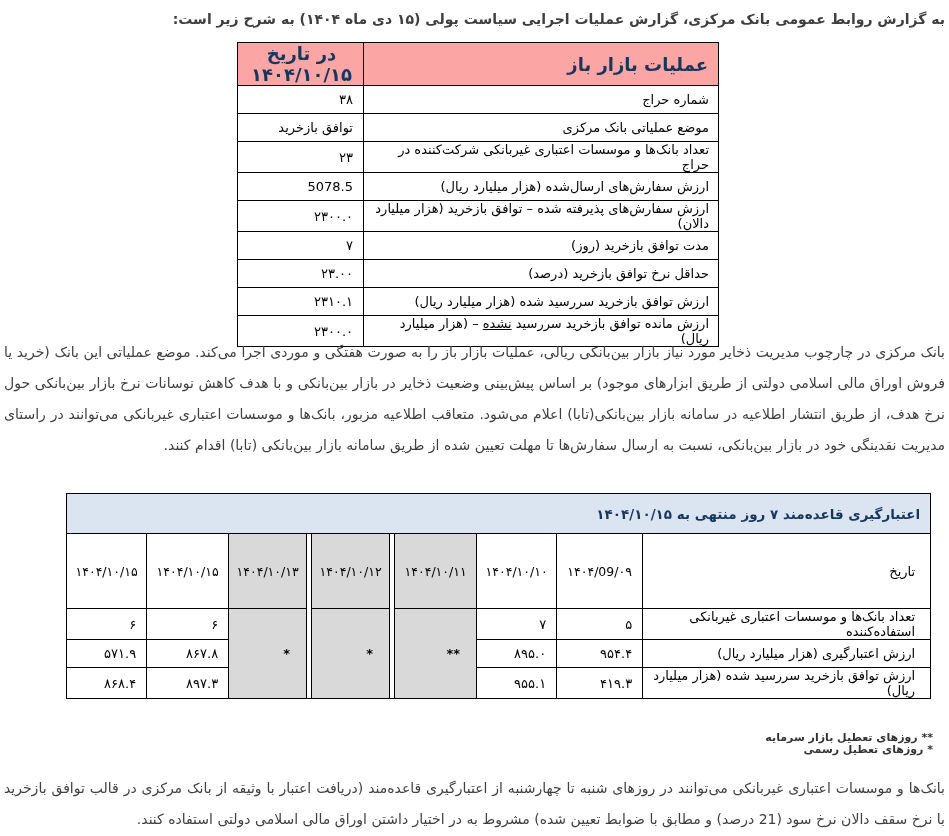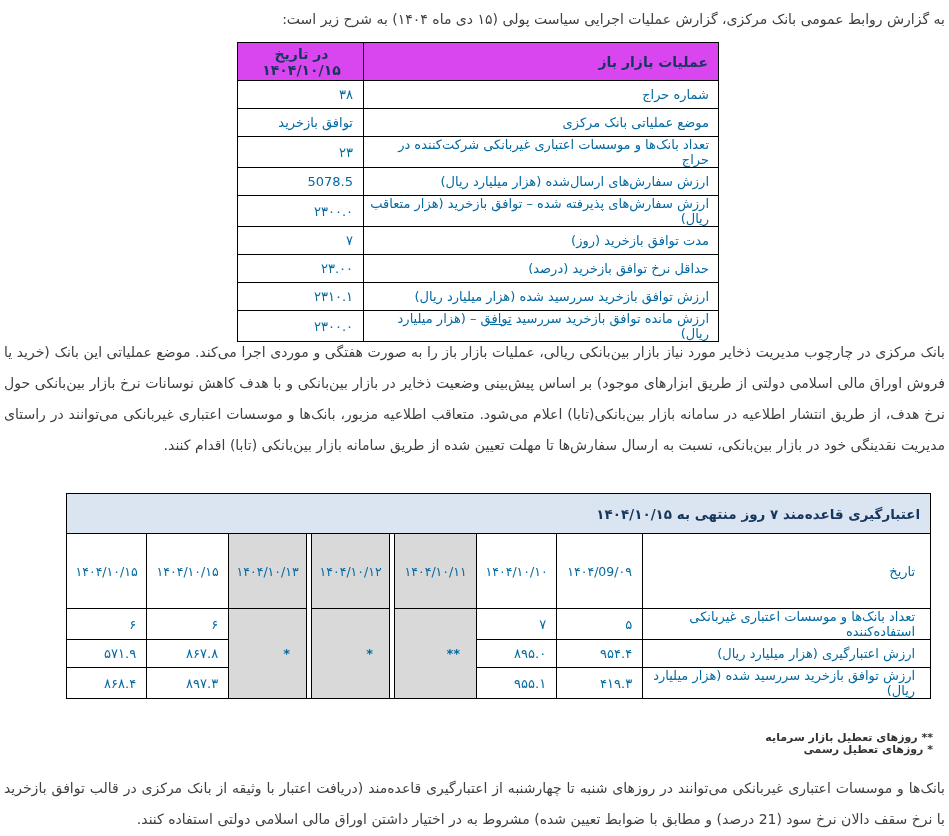--- a/index.html
+++ b/index.html
@@ -1,47 +1,47 @@
 <!DOCTYPE html>
 <html lang="fa" dir="rtl"><head>
 <meta charset="utf-8">
 <style>
   html,body{margin:0;padding:0;background:#ffffff;}
   body{font-family:"DejaVu Sans","Liberation Sans",sans-serif;color:#3f3f3f;}
   .page{position:relative;width:949px;height:836px;background:#fff;overflow:hidden;direction:rtl;}
   .para{position:absolute;right:4px;left:4px;direction:rtl;text-align:justify;font-size:14px;line-height:31px;color:#3f3f3f;}
   .para.single{text-align:right;}
   table{border-collapse:collapse;table-layout:fixed;direction:rtl;}
-  td{border:1px solid #000;vertical-align:middle;font-size:13px;color:#0369a1;padding:0;}
+  td{border:1px solid #000;vertical-align:middle;font-size:13px;color:#000000;padding:0;}
   
   .omo{position:absolute;top:42px;left:237px;width:481px;}
   .omo td.lab{text-align:right;padding-right:9px;padding-left:4px;}
   .omo td.val{text-align:right;padding-right:10px;padding-left:4px;}
-  .omo tr.head td{background:#d946ef;color:#17365d;font-weight:bold;font-size:14px;}
+  .omo tr.head td{background:#fca5a5;color:#17365d;font-weight:bold;font-size:18px;}
   .omo tr.head td.lab{padding-right:10px;}
   .omo tr.head td.val{text-align:center;padding-right:2px;}
   .uline{text-decoration:underline;}
   
   .credit{position:absolute;top:493px;left:66px;width:864px;}
   .credit td.band{background:#dbe5f1;color:#17365d;font-weight:bold;font-size:13.5px;padding-right:10px;}
   .credit td.datehead{text-align:center;font-size:12.5px;}
   .credit td.rowlab{text-align:right;padding-right:15px;padding-left:4px;}
   .credit td.num{text-align:right;padding-right:10px;padding-left:3px;}
   .credit td.gray{background:#d9d9d9;}
   .credit td.hol{background:#d9d9d9;text-align:right;padding-right:16px;font-weight:bold;vertical-align:middle;}
   .credit td.gap{background:#ffffff;padding:0;}
   
   .footnote{position:absolute;right:16px;direction:rtl;text-align:right;font-size:11px;font-weight:bold;color:#333333;}
 </style>
 </head>
 <body>
 
 <div class="page">
 
-  <div class="para single" style="top:4px;">به گزارش روابط عمومی بانک مرکزی، گزارش عملیات اجرایی سیاست پولی (۱۵ دی ماه ۱۴۰۴) به شرح زیر است:</div>
+  <div class="para single" style="top:4px;font-weight:bold;">به گزارش روابط عمومی بانک مرکزی، گزارش عملیات اجرایی سیاست پولی (۱۵ دی ماه ۱۴۰۴) به شرح زیر است:</div>
 
   <table class="omo">
     <colgroup>
         <col style="width:355px">
         <col style="width:126px">
       </colgroup>
     <tbody>
         <tr class="head" style="height:38px;">
       <td class="lab">عملیات بازار باز</td>
       <td class="val">در تاریخ ۱۴۰۴/۱۰/۱۵</td>
@@ -56,37 +56,37 @@
     </tr>
     <tr style="height:28px;">
       <td class="lab">تعداد بانک‌ها و موسسات اعتباری غیربانکی شرکت‌کننده در حراج</td>
       <td class="val">۲۳</td>
     </tr>
     <tr style="height:28px;">
       <td class="lab">ارزش سفارش‌های ارسال‌شده (هزار میلیارد ریال)</td>
       <td class="val">5078.5</td>
     </tr>
     <tr style="height:28px;">
-      <td class="lab">ارزش سفارش‌های پذیرفته شده – توافق بازخرید (هزار متعاقب ریال)</td>
+      <td class="lab">ارزش سفارش‌های پذیرفته شده – توافق بازخرید (هزار میلیارد دالان)</td>
       <td class="val">۲۳۰۰.۰</td>
     </tr>
     <tr style="height:28px;">
       <td class="lab">مدت توافق بازخرید (روز)</td>
       <td class="val">۷</td>
     </tr>
     <tr style="height:28px;">
       <td class="lab">حداقل نرخ توافق بازخرید (درصد)</td>
       <td class="val">۲۳.۰۰</td>
     </tr>
     <tr style="height:28px;">
       <td class="lab">ارزش توافق بازخرید سررسید شده (هزار میلیارد ریال)</td>
       <td class="val">۲۳۱۰.۱</td>
     </tr>
     <tr style="height:28px;">
-      <td class="lab"><span>ارزش مانده توافق بازخرید سررسید </span><span class="uline">توافق</span><span> – (هزار میلیارد ریال)</span></td>
+      <td class="lab"><span>ارزش مانده توافق بازخرید سررسید </span><span class="uline">نشده</span><span> – (هزار میلیارد ریال)</span></td>
       <td class="val">۲۳۰۰.۰</td>
     </tr>
   </tbody>
     </table>
 
   <div class="para" style="top:337px;">بانک مرکزی در چارچوب مدیریت ذخایر مورد نیاز بازار بین‌بانکی ریالی، عملیات بازار باز را به صورت هفتگی و موردی اجرا می‌کند. موضع عملیاتی این بانک (خرید یا فروش اوراق مالی اسلامی دولتی از طریق ابزارهای موجود) بر اساس پیش‌بینی وضعیت ذخایر در بازار بین‌بانکی و با هدف کاهش نوسانات نرخ بازار بین‌بانکی حول نرخ هدف، از طریق انتشار اطلاعیه در سامانه بازار بین‌بانکی(تابا) اعلام می‌شود. متعاقب اطلاعیه مزبور، بانک‌ها و موسسات اعتباری غیربانکی می‌توانند در راستای مدیریت نقدینگی خود در بازار بین‌بانکی، نسبت به ارسال سفارش‌ها تا مهلت تعیین شده از طریق سامانه بازار بین‌بانکی (تابا) اقدام کنند.</div>
 
   <table class="credit">
     <colgroup>
       <col style="width:288px">

